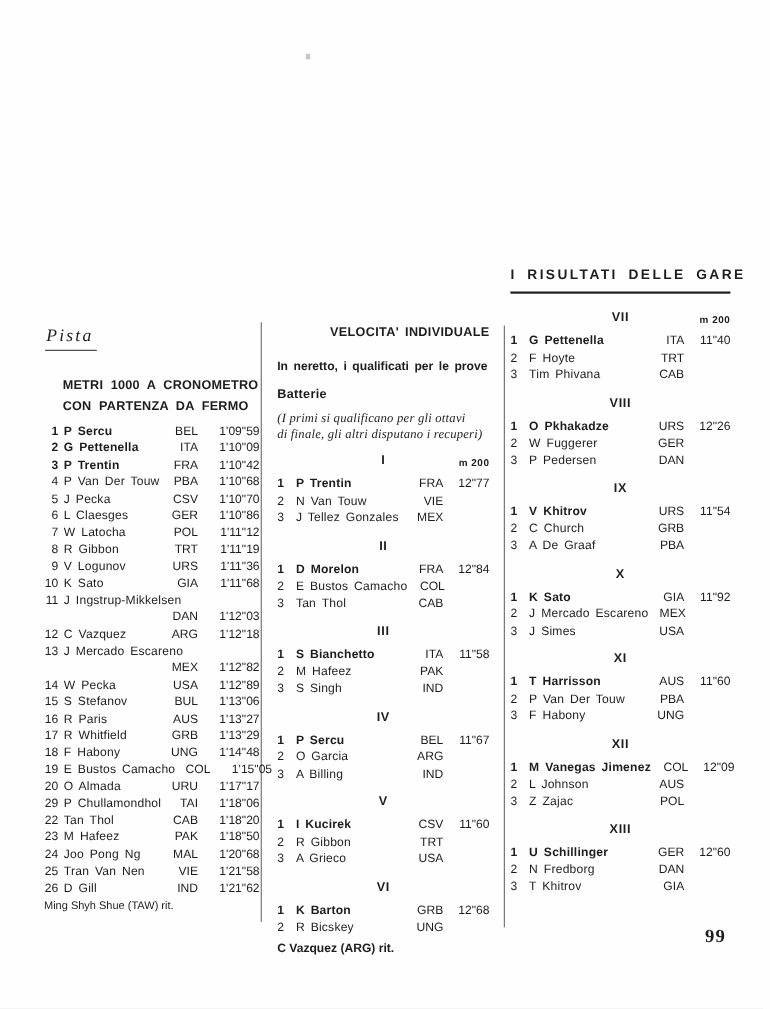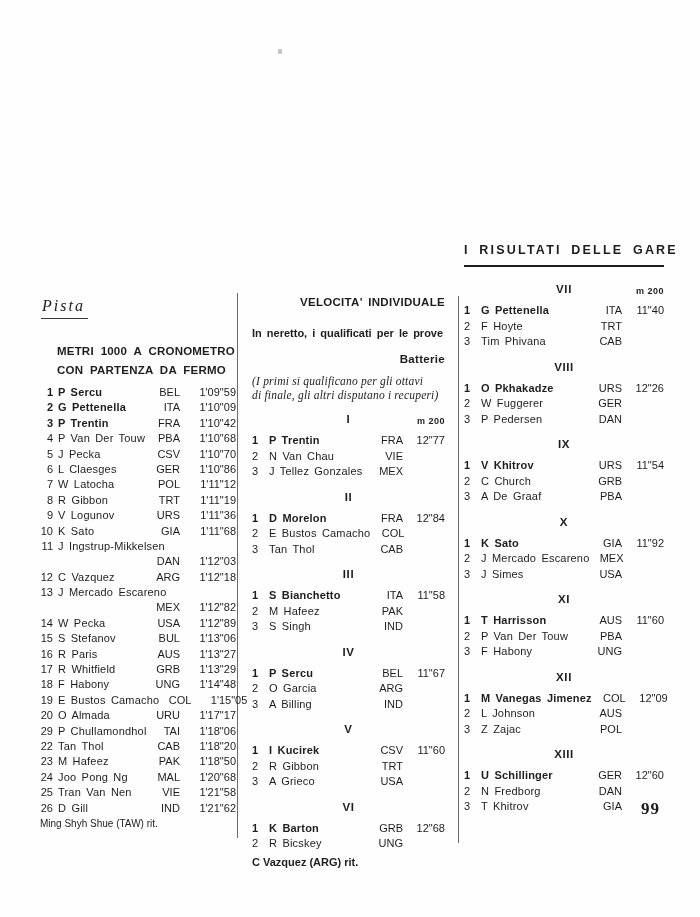--- a/index.html
+++ b/index.html
@@ -27,21 +27,21 @@
   .lrow .name{flex:1;padding-left:5px;word-spacing:2px;letter-spacing:.2px;white-space:nowrap;}
   .lrow .cc{flex:none;width:32px;text-align:right;}
   .lrow .time{flex:none;width:56px;text-align:right;}
   .lrow.bold .pos,.lrow.bold .name{font-weight:bold;}
   .lfoot{height:15.4px;line-height:15.4px;font-size:10px;margin-top:0;}
 
   
   .col-mid{position:absolute;left:252px;top:296px;width:193px;}
   .mid-title{text-align:right;font-weight:bold;font-size:11.5px;letter-spacing:.3px;word-spacing:2px;}
   .mid-sub{margin-top:18px;text-align:left;font-weight:bold;font-size:11px;line-height:14px;word-spacing:2px;}
-  .batterie{margin-top:13px;text-align:right;font-weight:bold;font-size:11.5px;letter-spacing:.3px;}
+  .batterie{margin-top:13px;text-align:left;font-weight:bold;font-size:11.5px;letter-spacing:.3px;}
   .note{margin-top:9px;font-family:"Liberation Serif", serif;font-style:italic;font-size:11.5px;line-height:14px;letter-spacing:.2px;}
 
   
   .heats{margin-top:2px;}
   .heat{margin-top:11px;}
   .heat-head{position:relative;text-align:center;font-weight:bold;font-size:11.5px;line-height:13px;margin-bottom:7px;letter-spacing:.6px;}
   .heat-head .dist{position:absolute;right:0;top:2px;font-size:9px;font-weight:bold;letter-spacing:.5px;}
   .hrow{display:flex;height:15.5px;line-height:15.5px;font-size:11px;}
   .hrow .pos{flex:none;width:10px;}
   .hrow .name{flex:1;padding-left:7px;word-spacing:2px;letter-spacing:.2px;white-space:nowrap;}
@@ -51,21 +51,21 @@
   .heat-foot{height:15.5px;line-height:15.5px;font-size:11px;margin-top:3px;font-weight:bold;}
 
   
   .col-right{position:absolute;left:464px;top:243px;width:200px;}
   .page-header{
     font-weight:bold;font-size:12.5px;letter-spacing:2.2px;word-spacing:4px;
     white-space:nowrap;border-bottom:2px solid #1d1d1d;padding-bottom:8px;
   }
   .col-right .heats{margin-top:16px;}
   .pageno{
-    position:absolute;left:641px;top:799px;
+    position:absolute;left:641px;top:841px;
     font-family:"Liberation Serif", serif;font-weight:bold;font-size:17px;letter-spacing:1px;
   }
 </style>
 </head>
 <body>
 
 <div class="page">
   <div class="artifact"></div>
   <div class="divider divider-1"></div>
   <div class="divider divider-2"></div>
@@ -259,21 +259,21 @@
         <div class="heat">
           <div class="heat-head"><span class="numeral">I</span><span class="dist">m 200</span></div>
           <div class="hrow bold">
             <span class="pos">1</span>
             <span class="name">P Trentin</span>
             <span class="cc">FRA</span>
             <span class="time">12"77</span>
           </div>
           <div class="hrow">
             <span class="pos">2</span>
-            <span class="name">N Van Chau</span>
+            <span class="name">N Van Touw</span>
             <span class="cc">VIE</span>
             <span class="time"></span>
           </div>
           <div class="hrow">
             <span class="pos">3</span>
             <span class="name">J  Tellez Gonzales</span>
             <span class="cc">MEX</span>
             <span class="time"></span>
           </div>
         </div>

